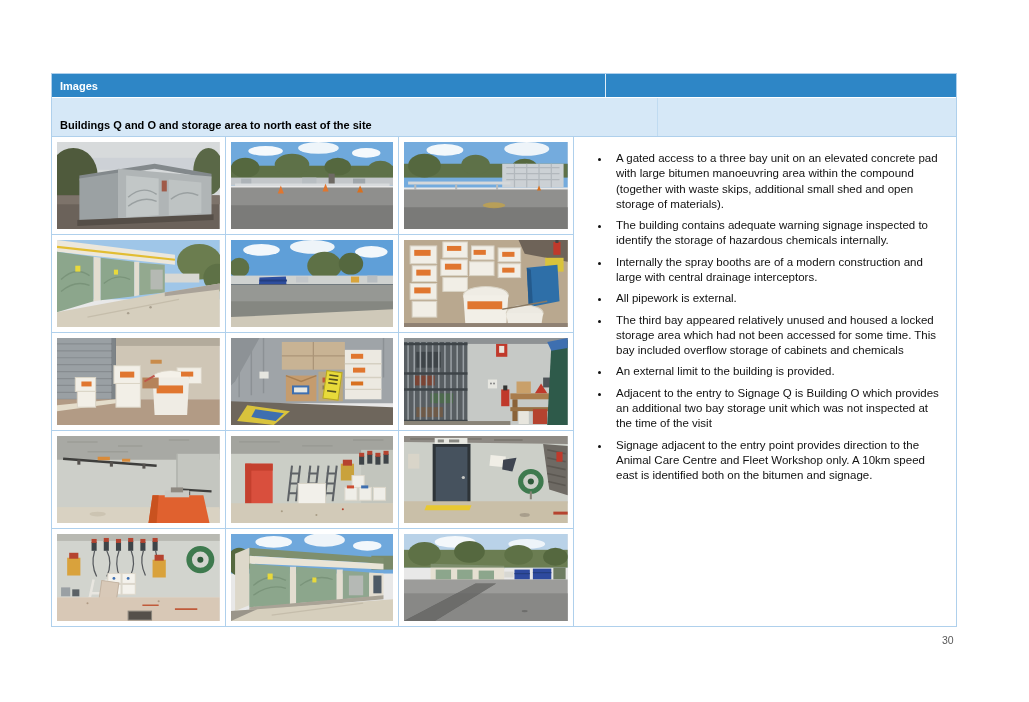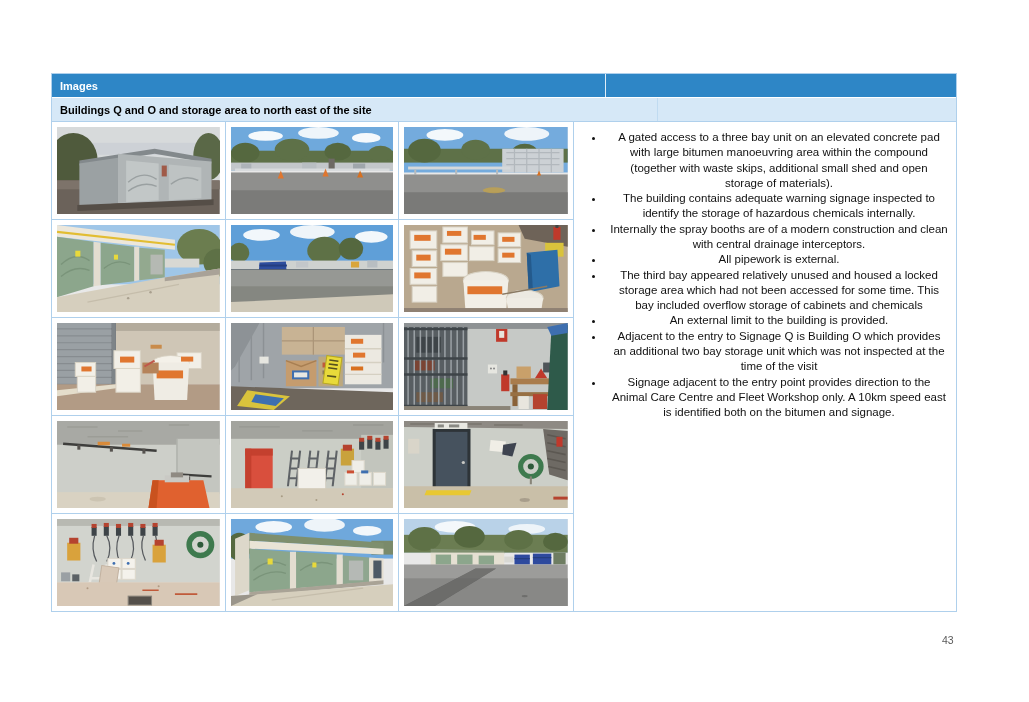--- a/index.html
+++ b/index.html
@@ -9,33 +9,33 @@
   *{box-sizing:border-box;}
   html,body{margin:0;padding:0;}
   body{width:1029px;height:702px;background:#ffffff;font-family:"Liberation Sans",sans-serif;position:relative;overflow:hidden;}
   .page{position:relative;width:1029px;height:702px;}
   .report-table{position:absolute;left:51px;top:73px;width:906px;border:1px solid var(--grid-border);background:#fff;}
   .hdr-row{display:flex;background:var(--header-bg);}
   .hdr-cell{color:var(--header-text);font-weight:700;font-size:11px;padding:6px 8px 5px;}
   .hdr-images{width:554px;border-right:1px solid rgba(255,255,255,.85);}
   .hdr-commentary{flex:1;}
   .sub-row{display:flex;background:var(--subheader-bg);border-top:1px solid #fff;}
-  .sub-left{width:606px;font-weight:700;font-size:11px;color:#000;padding:6px 8px 5px;border-right:1px solid rgba(175,208,236,.55);}
+  .sub-left{width:606px;font-weight:700;font-size:11px;color:#000;padding:21px 8px 5px;border-right:1px solid rgba(175,208,236,.55);}
   .sub-right{flex:1;}
   .body-row{display:flex;border-top:1px solid var(--grid-border);align-items:stretch;}
   .images-cell{width:522px;border-right:1px solid var(--grid-border);background:#fff;}
   .photo-grid{display:grid;grid-template-columns:repeat(3,1fr);}
   .photo-cell{margin:0;padding:5px;border-right:1px solid var(--grid-border);border-bottom:1px solid var(--grid-border);background:#fff;}
   .photo-cell:nth-child(3n){border-right:0;}
   .photo-cell:nth-last-child(-n+3){border-bottom:0;}
   .photo{height:87px;overflow:hidden;background:#e8e8e8;}
   .photo svg{width:100%;height:100%;display:block;}
   .commentary-cell{flex:1;padding:8px 8px 8px 4px;color:var(--body-text);}
   .commentary-cell ul{margin:0;padding:0 0 0 27px;font-size:11.5px;line-height:1.33;}
-  .commentary-cell li{padding-left:5px;margin:0;text-align:center;}
+  .commentary-cell li{padding-left:5px;margin:6px;}
   .page-number{position:absolute;top:634px;left:942px;font-size:10.5px;color:var(--page-number-color);}
 </style>
 </head>
 <body>
 
 <div class="page">
   <div class="report-table">
 
     <div class="hdr-row">
       <div class="hdr-cell hdr-images">Images</div>
@@ -552,25 +552,25 @@
               </div>
           </figure>
 
         </div>
       </div>
 
       <div class="commentary-cell">
         <ul>
           <li>A gated access to a three bay unit on an elevated concrete pad with large bitumen manoeuvring area within the compound (together with waste skips, additional small shed and open storage of materials).</li>
           <li>The building contains adequate warning signage inspected to identify the storage of hazardous chemicals internally.</li>
-          <li>Internally the spray booths are of a modern construction and clean with central drainage interceptors.</li>
+          <li>Internally the spray booths are of a modern construction and large with central drainage interceptors.</li>
           <li>All pipework is external.</li>
           <li>The third bay appeared relatively unused and housed a locked storage area which had not been accessed for some time. This bay included overflow storage of cabinets and chemicals</li>
           <li>An external limit to the building is provided.</li>
           <li>Adjacent to the entry to Signage Q is Building O which provides an additional two bay storage unit which was not inspected at the time of the visit</li>
           <li>Signage adjacent to the entry point provides direction to the Animal Care Centre and Fleet Workshop only. A 10km speed east is identified both on the bitumen and signage.</li>
         </ul>
       </div>
     </div>
   </div>
 
-  <div class="page-number">43</div>
+  <div class="page-number">30</div>
 </div>
 
 </body></html>

